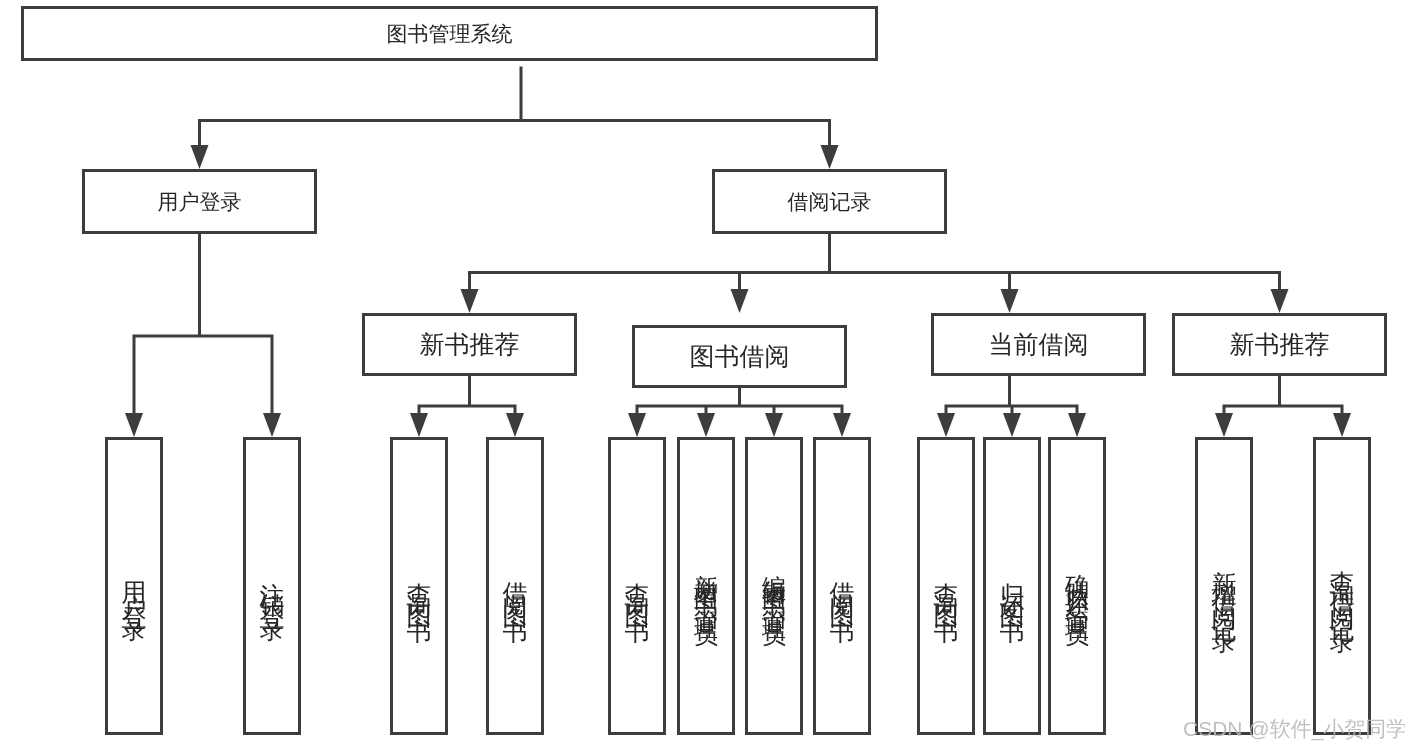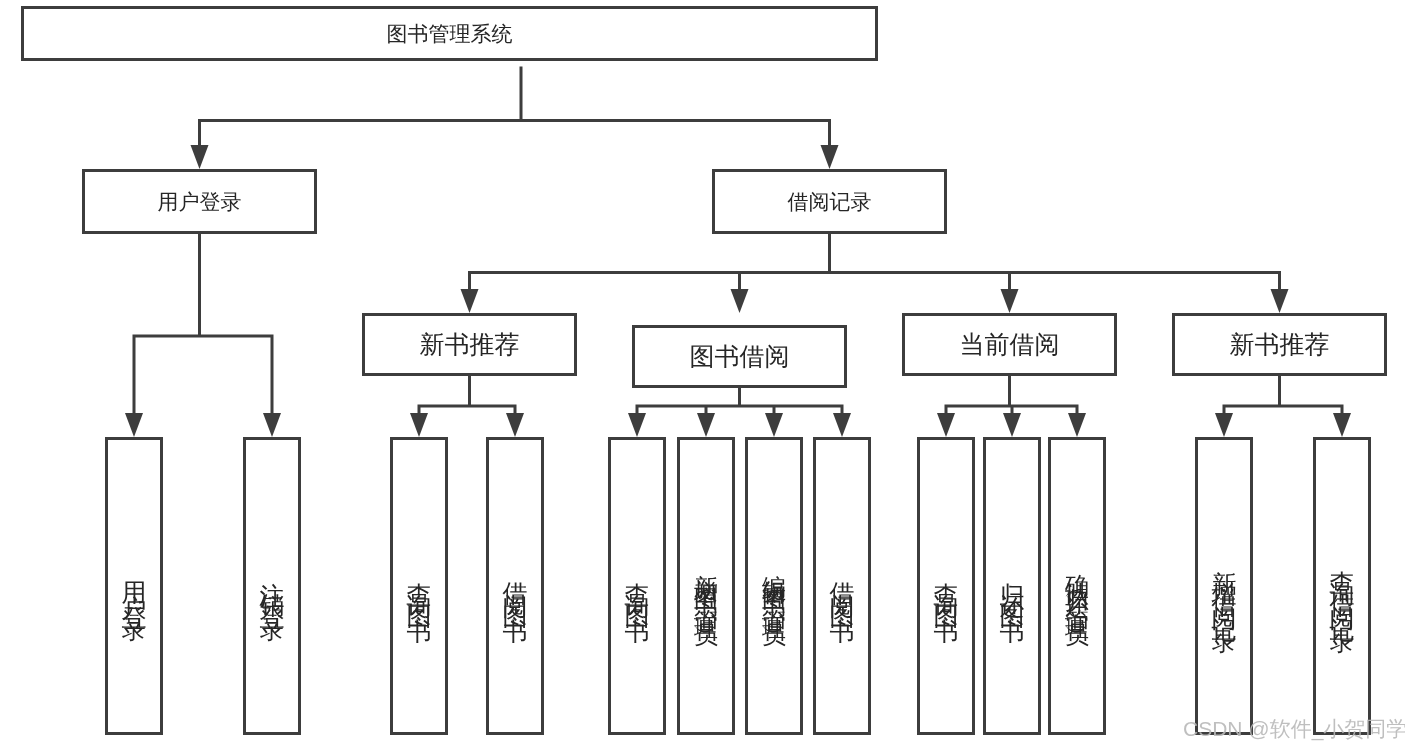--- a/index.html
+++ b/index.html
@@ -52,21 +52,21 @@
   #n-user-login  { left: 82px; }
   #n-book-mgmt   { left: 712px; }
 
   .l3-box {
     top: 313px;
     width: 215px; height: 63px;
     font-size: 25px;
   }
   #n-new-book    { left: 362px; }
   #n-book-borrow { left: 632px; margin-top: 12px; }
-  #n-cur-borrow  { left: 902px; }
+  #n-cur-borrow  { left: 931px; }
   #n-borrow-rec  { left: 1172px; }
 
   .leaf {
     position: absolute;
     top: 437px;
     width: 58px; height: 298px;
     border: 3px solid var(--line);
     background: var(--box-bg);
     color: var(--text);
     display: flex;

